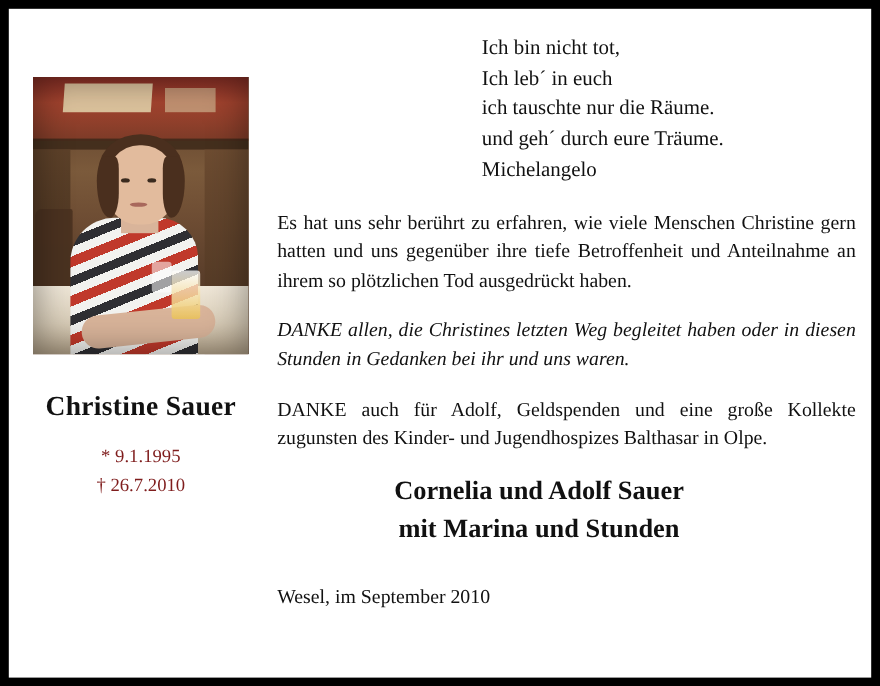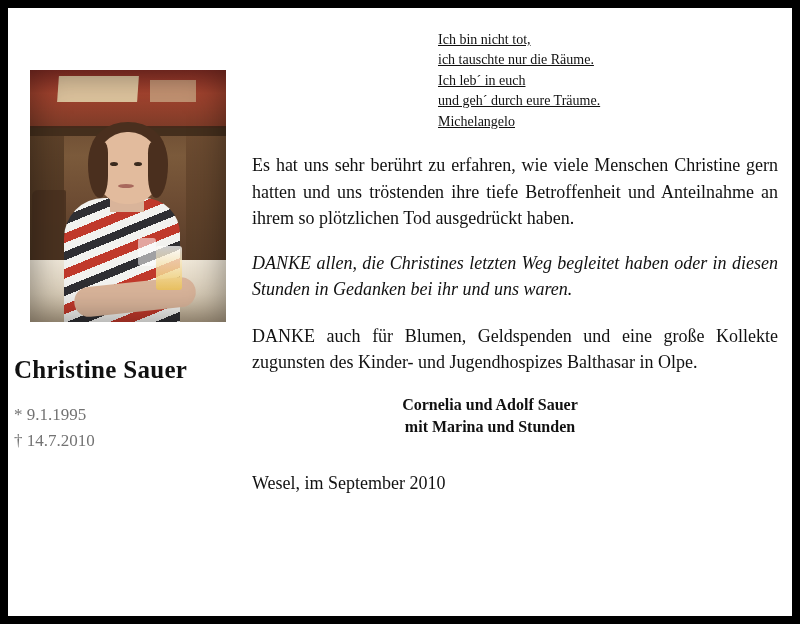--- a/index.html
+++ b/index.html
@@ -27,21 +27,21 @@
     width: 100%;
     height: 100%;
   }
 
   
   .left-col {
     position: absolute;
     left: 6px;
     top: 62px;
     width: 228px;
-    text-align: left;
+    text-align: center;
   }
   .photo {
     position: relative;
     width: 196px;
     height: 252px;
     margin: 0 auto;
     overflow: hidden;
     background: #6b4a33;
   }
   
@@ -199,59 +199,58 @@
   .deceased-name {
     margin-top: 34px;
     font-size: 25px;
     font-weight: bold;
     color: #111111;
     letter-spacing: 0.3px;
   }
   .dates {
     margin-top: 18px;
     font-size: 17px;
-    color: #737373;
+    color: #7f1d1d;
     line-height: 1.55;
   }
 
   
   .right-col {
     position: absolute;
     left: 238px;
     top: 22px;
     width: 534px;
     color: #111111;
   }
   .poem {
-    font-size: 14px;
+    font-size: 19px;
     line-height: 1.45;
     padding-left: 192px;
     white-space: nowrap;
-    text-decoration: underline;
   }
   .poem .line { display: block; }
   .poem .attrib {
     display: block;
     text-align: left;
     padding-right: 52px;
     margin-top: 1px;
   }
   .para {
     font-size: 18px;
     line-height: 1.47;
     text-align: justify;
     text-justify: inter-word;
     margin-top: 20px;
     padding-left: 6px;
     padding-right: 2px;
   }
   .para.tight { margin-top: 14px; font-style: italic; }
   .signature {
     text-align: center;
-    font-size: 16px;
+    font-size: 24px;
     font-weight: bold;
     line-height: 1.42;
     padding-right: 46px;
   }
   .signature .l2 { display: block; }
   .place-date {
     margin-top: 34px;
     font-size: 18px;
     padding-left: 6px;
   }
@@ -284,37 +283,37 @@
         <div class="ph-eye-r"></div>
         <div class="ph-mouth"></div>
         <div class="ph-glass2"></div>
         <div class="ph-glass"></div>
         <div class="ph-vignette"></div>
       </div>
 
       <div class="deceased-name">Christine Sauer</div>
       <div class="dates">
         <div>* 9.1.1995</div>
-        <div>† 14.7.2010</div>
+        <div>† 26.7.2010</div>
       </div>
     </div>
 
     <div class="right-col">
 
       <div class="poem">
         <span class="line">Ich bin nicht tot,</span>
+        <span class="line">Ich leb´ in euch</span>
         <span class="line">ich tauschte nur die Räume.</span>
-        <span class="line">Ich leb´ in euch</span>
         <span class="line">und geh´ durch eure Träume.</span>
         <span class="attrib">Michelangelo</span>
       </div>
 
-      <p class="para">Es hat uns sehr berührt zu erfahren, wie viele Menschen Christine gern hatten und uns tröstenden ihre tiefe Betroffenheit und Anteilnahme an ihrem so plötzlichen Tod ausgedrückt haben.</p>
+      <p class="para">Es hat uns sehr berührt zu erfahren, wie viele Menschen Christine gern hatten und uns gegenüber ihre tiefe Betroffenheit und Anteilnahme an ihrem so plötzlichen Tod ausgedrückt haben.</p>
       <p class="para tight">DANKE allen, die Christines letzten Weg begleitet haben oder in diesen Stunden in Gedanken bei ihr und uns waren.</p>
-      <p class="para">DANKE auch für Blumen, Geldspenden und eine große Kollekte zugunsten des Kinder- und Jugendhospizes Balthasar in Olpe.</p>
+      <p class="para">DANKE auch für Adolf, Geldspenden und eine große Kollekte zugunsten des Kinder- und Jugendhospizes Balthasar in Olpe.</p>
 
       <div class="signature">
         <span class="l1">Cornelia und Adolf Sauer</span>
         <span class="l2">mit Marina und Stunden</span>
       </div>
 
       <div class="place-date">Wesel, im September 2010</div>
     </div>
 
   </div>

